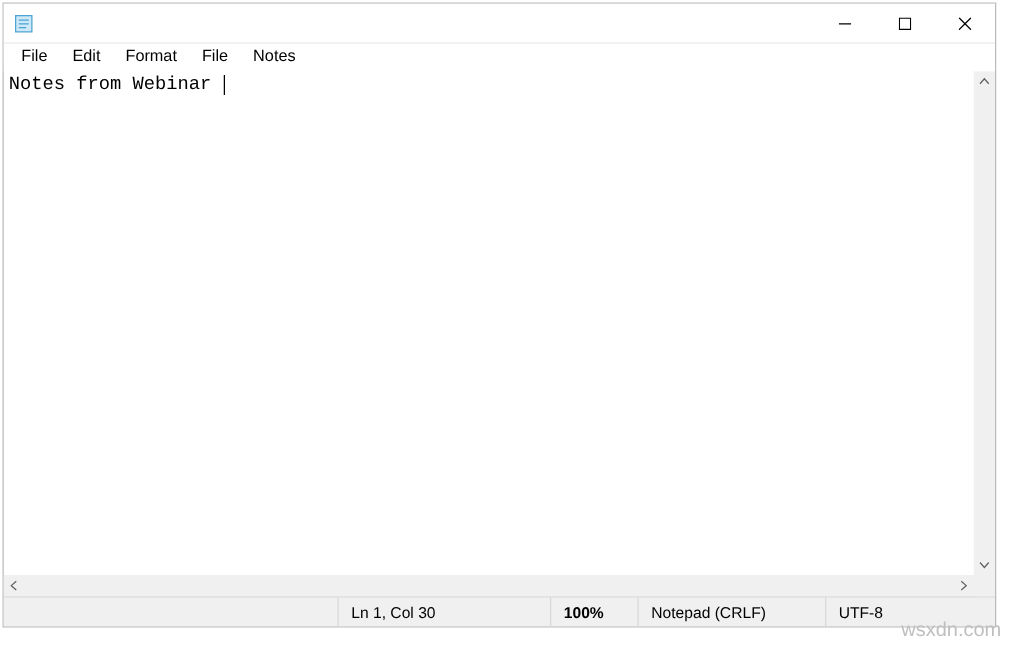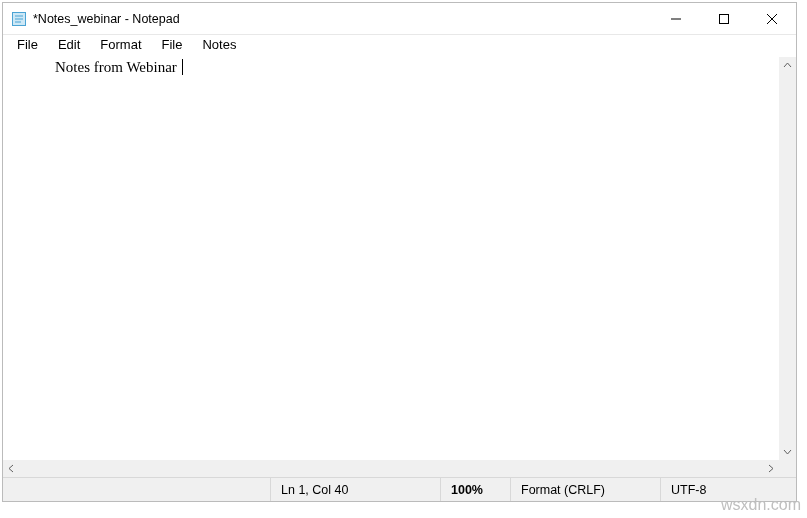--- a/index.html
+++ b/index.html
@@ -80,25 +80,24 @@
     }
     .editor {
       flex: 1;
       position: relative;
       overflow: hidden;
     }
     .editor-content {
       position: absolute;
       top: 0; left: 0; right: 17px; bottom: 0;
       padding: 2px 4px;
-      font-family: Liberation Serif, serif;
+      font-family: Liberation Mono, monospace;
       font-size: 15px;
       color: #000;
       white-space: pre;
-      margin-left: 48px;
     }
     .caret {
       display: inline-block;
       width: 1px;
       height: 16px;
       background: #000;
       vertical-align: text-bottom;
       margin-left: 1px;
     }
     
@@ -169,21 +168,20 @@
 
   <div class="titlebar">
     <span class="titlebar-icon">
       <svg width="16" height="16" viewBox="0 0 16 16">
         <rect x="1.5" y="1.5" width="13" height="13" fill="#cde8f6" stroke="#4aa3d4" stroke-width="1"></rect>
         <line x1="4" y1="5" x2="12" y2="5" stroke="#4aa3d4" stroke-width="1"></line>
         <line x1="4" y1="8" x2="12" y2="8" stroke="#4aa3d4" stroke-width="1"></line>
         <line x1="4" y1="11" x2="10" y2="11" stroke="#4aa3d4" stroke-width="1"></line>
       </svg>
     </span>
-    <span class="titlebar-title">*Notes_webinar - Notepad</span>
     <span class="titlebar-spacer"></span>
     <div class="win-controls">
       <div class="win-btn">
         <svg width="10" height="10" viewBox="0 0 10 10">
             <line x1="0" y1="5" x2="10" y2="5" stroke="#000" stroke-width="1"></line>
           </svg>
       </div>
       <div class="win-btn">
         <svg width="10" height="10" viewBox="0 0 10 10">
             <rect x="0.5" y="0.5" width="9" height="9" fill="none" stroke="#000" stroke-width="1"></rect>
@@ -234,21 +232,21 @@
         <svg width="9" height="9" viewBox="0 0 9 9">
             <polyline points="3,1 7,4.5 3,8" fill="none" stroke="#606060" stroke-width="1"></polyline>
           </svg>
       </div>
       <div class="cornergap"></div>
     </div>
   </div>
 
   <div class="statusbar">
     <div class="status-cell status-spacer"></div>
-    <div class="status-cell sc-lncol">Ln 1, Col 40</div>
+    <div class="status-cell sc-lncol">Ln 1, Col 30</div>
     <div class="status-cell sc-zoom">100%</div>
-    <div class="status-cell sc-eol">Format (CRLF)</div>
+    <div class="status-cell sc-eol">Notepad (CRLF)</div>
     <div class="status-cell sc-enc">UTF-8</div>
   </div>
 
 </div>
 
 <div class="watermark">wsxdn.com</div>
 
 </body></html>

